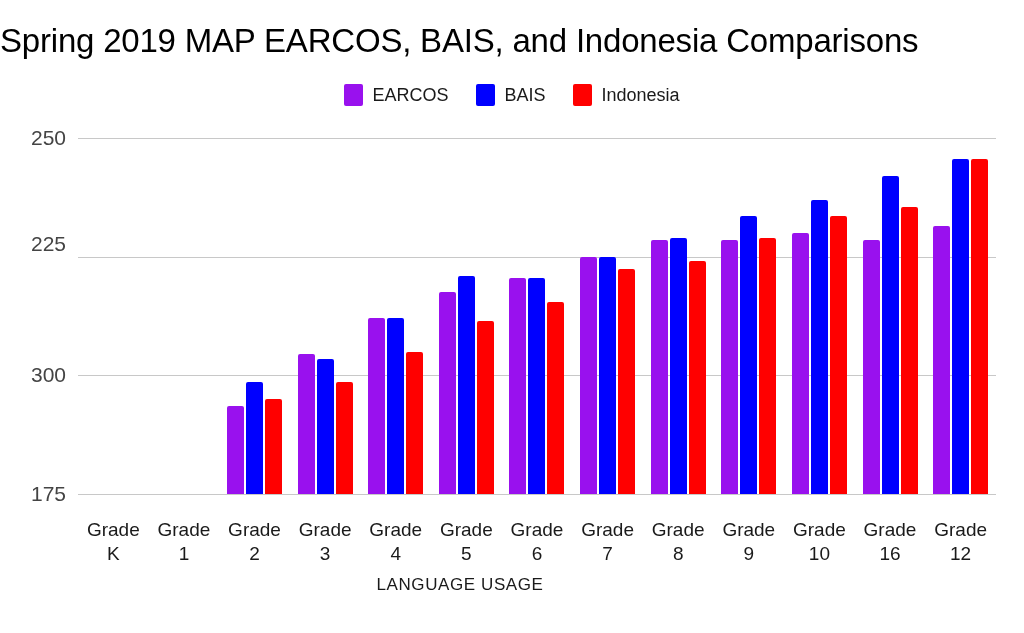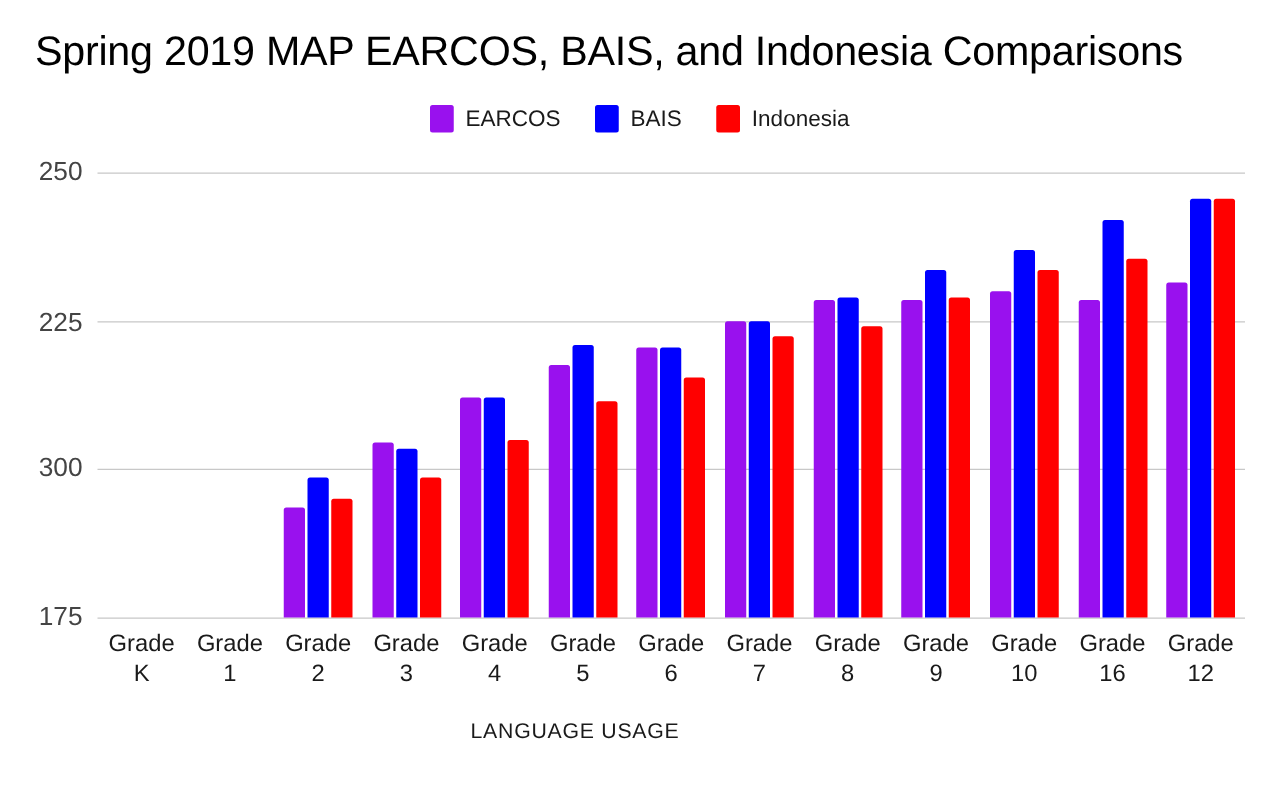--- a/index.html
+++ b/index.html
@@ -25,21 +25,20 @@
     position: absolute;
     left: 0;
     top: 22px;
     width: 832px;
     text-align: left;
     font-size: 33px;
     font-weight: 400;
     letter-spacing: -0.2px;
     color: #000000;
     white-space: nowrap;
-    padding-left: 28px;
   }
   
   .legend {
     position: absolute;
     left: 0;
     top: 84px;
     width: 1024px;
     display: flex;
     justify-content: center;
     align-items: center;
@@ -112,21 +111,21 @@
   }
   .bar {
     width: 17px;
     border-radius: 2px 2px 0 0;
     display: block;
   }
   
   .x-labels {
     position: absolute;
     left: 78px;
-    top: 504px;
+    top: 518px;
     width: 918px;
     display: flex;
   }
   .x-label {
     flex: 1 1 0;
     text-align: center;
     font-size: 19px;
     line-height: 24px;
     color: #1a1a1a;
   }
@@ -162,21 +161,21 @@
       </div>
       <div class="legend-item">
         <span class="legend-swatch" style="background: rgb(255, 0, 0);"></span>
         <span class="legend-label">Indonesia</span>
       </div>
     </div>
 
   <div class="y-axis-labels" id="y-axis">
       <div class="y-tick" style="top: 356px;">175</div>
       <div class="y-tick" style="top: 237.333px;">300</div>
-      <div class="y-tick" style="top: 121px;">225</div>
+      <div class="y-tick" style="top: 106px;">225</div>
       <div class="y-tick" style="top: 0px;">250</div>
     </div>
 
   <div class="plot-area" id="plot-area">
       <div class="gridline" style="top: 356px;"></div>
       <div class="gridline" style="top: 237.333px;"></div>
       <div class="gridline" style="top: 118.667px;"></div>
       <div class="gridline" style="top: 0px;"></div>
     </div>
 

